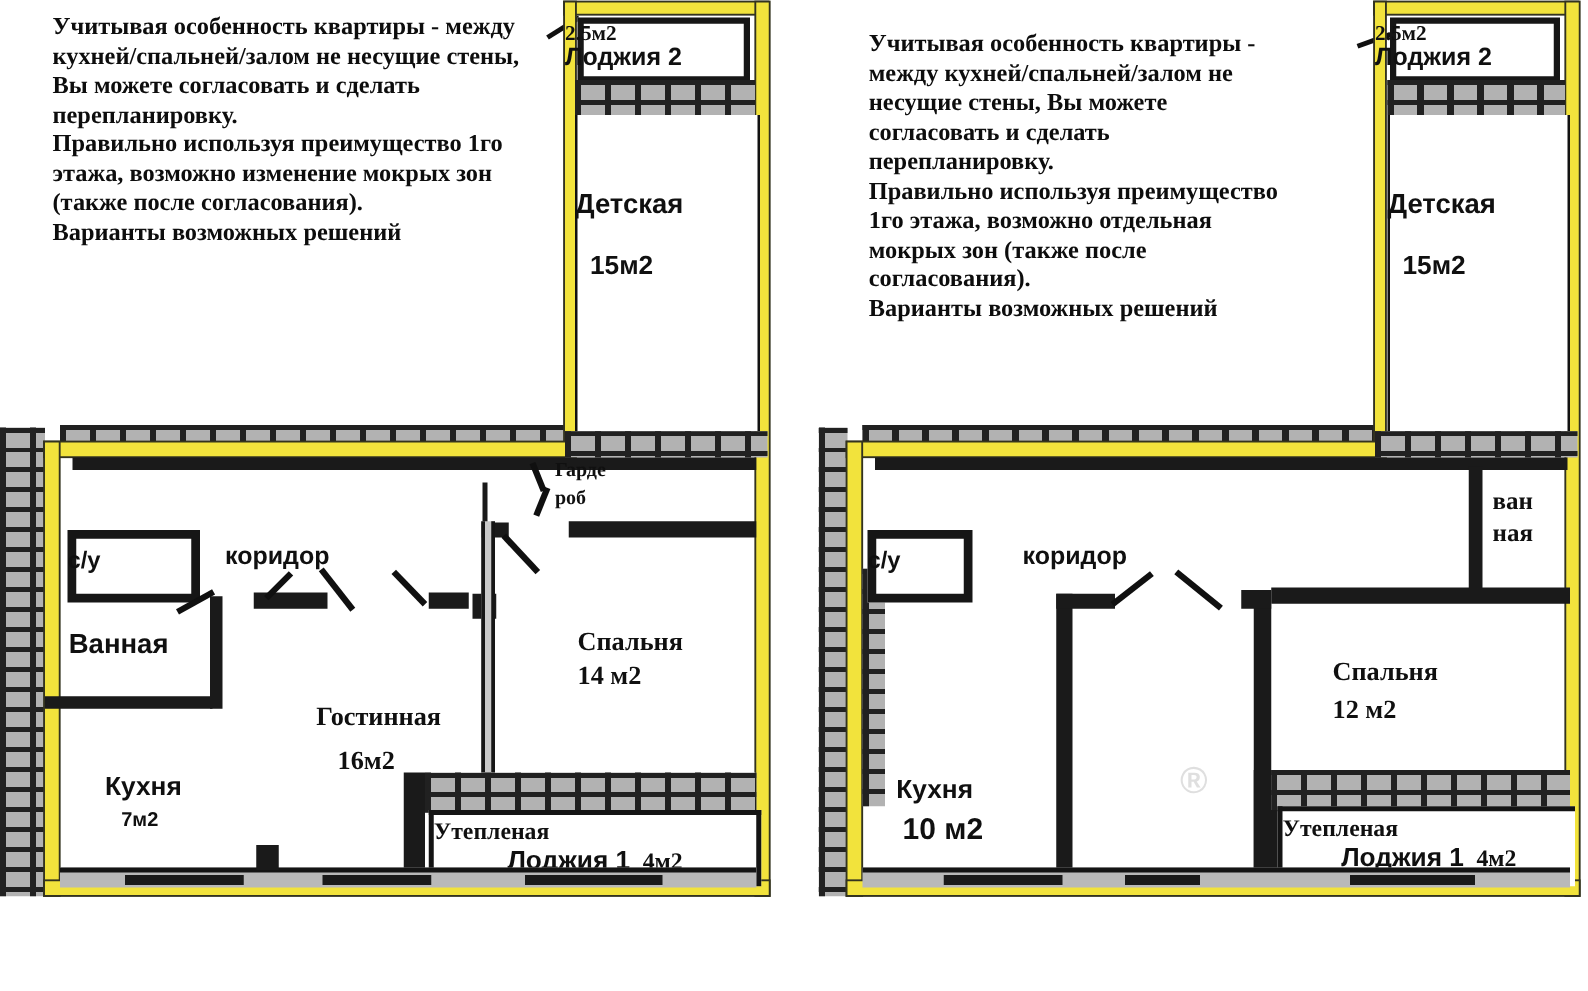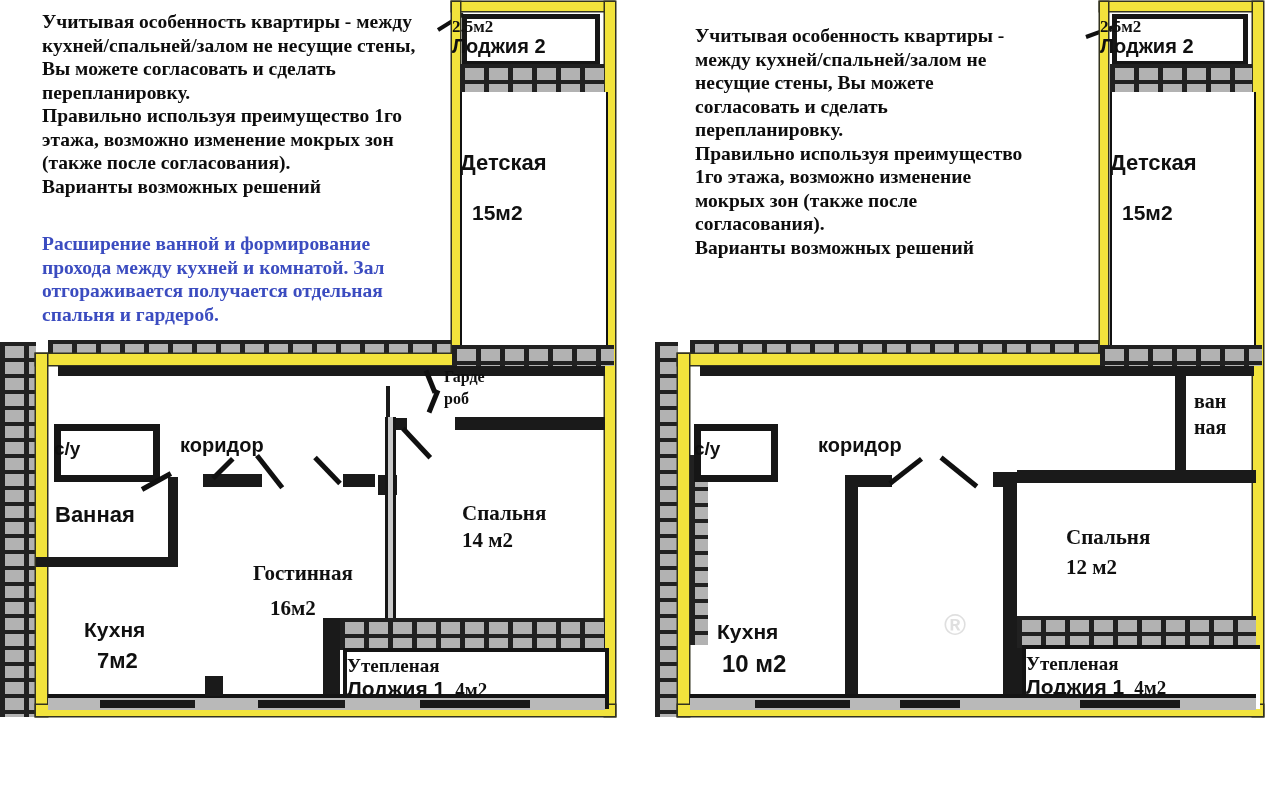--- a/index.html
+++ b/index.html
@@ -16,45 +16,41 @@
   .room{position:absolute;background:#ffffff;}
   .box{position:absolute;background:#ffffff;border:5px solid #161616;}
   .door{position:absolute;height:5px;background:#101010;transform-origin:0 50%;}
   .leader{position:absolute;height:4px;background:#101010;transform-origin:0 50%;}
   .lblS{position:absolute;font-family:"Liberation Sans",sans-serif;font-weight:700;color:#101010;white-space:pre-line;}
   .lblF{position:absolute;font-family:"Liberation Serif",serif;font-weight:700;color:#101010;white-space:pre-line;}
   .note{position:absolute;font-family:"Liberation Serif",serif;font-weight:700;
         font-size:19.5px;line-height:23.5px;color:#0d0d0d;white-space:pre-line;}
   .note.blue{color:#3b4cc0;}
   .center{}
-  .loggia-line2{display:flex;justify-content:flex-start;align-items:baseline;gap:10px;}
+  .loggia-line2{display:flex;justify-content:center;align-items:baseline;gap:10px;}
   .wm{position:absolute;font-family:"Liberation Sans",sans-serif;font-weight:700;pointer-events:none;}
 </style>
 </head>
 <body>
 
 <div id="stage">
 
   <div class="hatch" style="left:0;top:342px;width:36px;height:375px;"></div>
   <div class="hatch" style="left:655px;top:342px;width:23px;height:375px;"></div>
   <div class="hatch" style="left:48px;top:340px;width:404px;height:16px;"></div>
   <div class="hatch" style="left:690px;top:340px;width:410px;height:16px;"></div>
 
   <div class="note" style="left:42px;top:10px;width:414px;">Учитывая особенность квартиры - между
 кухней/спальней/залом не несущие стены,
 Вы можете согласовать и сделать
 перепланировку.
 Правильно используя преимущество 1го
 этажа, возможно изменение мокрых зон
 (также после согласования).
  Варианты возможных решений</div>
-  <div class="note blue" style="left:42px;top:232px;width:414px;">Расширение ванной и формирование
-прохода между кухней и комнатой. Зал
-отгораживается получается отдельная
-спальня и гардероб.</div>
   <div class="leader" style="left:438px;top:28px;width:30px;transform:rotate(-32deg);"></div>
 
   <div class="yellow" style="left:452px;top:2px;width:162px;height:9px;"></div>
   <div class="yellow" style="left:452px;top:2px;width:8px;height:362px;"></div>
   <div class="yellow" style="left:605px;top:2px;width:10px;height:714px;"></div>
   <div class="yellow" style="left:36px;top:354px;width:424px;height:11px;"></div>
   <div class="yellow" style="left:36px;top:354px;width:11px;height:362px;"></div>
   <div class="yellow" style="left:36px;top:705px;width:579px;height:11px;"></div>
 
   <div class="box" style="left:462px;top:14px;width:128px;height:42px;"></div>
@@ -93,21 +89,21 @@
   <div class="door" style="left:213px;top:476px;width:28px;transform:rotate(-45deg);"></div>
   <div class="door" style="left:257px;top:453px;width:41px;transform:rotate(52deg);"></div>
   <div class="door" style="left:315px;top:455px;width:36px;transform:rotate(46deg);"></div>
   <div class="door" style="left:403px;top:426px;width:40px;transform:rotate(47deg);"></div>
 
   <div class="lblF" style="left:462px;top:500px;font-size:21px;line-height:27px;">Спальня
 14 м2</div>
   <div class="lblF" style="left:253px;top:561px;font-size:21px;">Гостинная</div>
   <div class="lblF" style="left:270px;top:596px;font-size:21px;">16м2</div>
   <div class="lblS" style="left:84px;top:618px;font-size:21px;">Кухня</div>
-  <div class="lblS" style="left:97px;top:648px;font-size:22px;">7м2</div>
+  <div class="lblS" style="left:97px;top:648px;font-size:16px;">7м2</div>
 
   <div class="hatch" style="left:340px;top:618px;width:265px;height:32px;"></div>
   <div class="wall" style="left:323px;top:618px;width:17px;height:79px;"></div>
   <div class="room" style="left:343px;top:648px;width:258px;height:57px;border:4px solid #141414;border-bottom:none;">
     <div class="lblF center" style="position:static;font-size:19px;margin-top:3px;">Утепленая</div>
     <div class="loggia-line2">
       <span class="lblS" style="position:static;font-size:21px;">Лоджия 1</span>
       <span class="lblF" style="position:static;font-size:19px;">4м2</span>
     </div>
   </div>
@@ -117,21 +113,21 @@
   <div class="wall" style="left:258px;top:700px;width:87px;height:8px;"></div>
   <div class="wall" style="left:420px;top:700px;width:110px;height:8px;"></div>
   <div class="wall" style="left:205px;top:676px;width:18px;height:20px;"></div>
 
   <div class="note" style="left:695px;top:24px;width:402px;">Учитывая особенность квартиры -
 между кухней/спальней/залом не
 несущие стены, Вы можете
 согласовать и сделать
 перепланировку.
 Правильно используя преимущество
-1го этажа, возможно изменение
+1го этажа, возможно отдельная
 мокрых зон (также после
 согласования).
 Варианты возможных решений</div>
   <div class="leader" style="left:1086px;top:35px;width:28px;transform:rotate(-20deg);"></div>
 
   <div class="yellow" style="left:1100px;top:2px;width:162px;height:9px;"></div>
   <div class="yellow" style="left:1100px;top:2px;width:8px;height:362px;"></div>
   <div class="yellow" style="left:1253px;top:2px;width:10px;height:714px;"></div>
   <div class="yellow" style="left:678px;top:354px;width:430px;height:11px;"></div>
   <div class="yellow" style="left:678px;top:354px;width:11px;height:362px;"></div>

